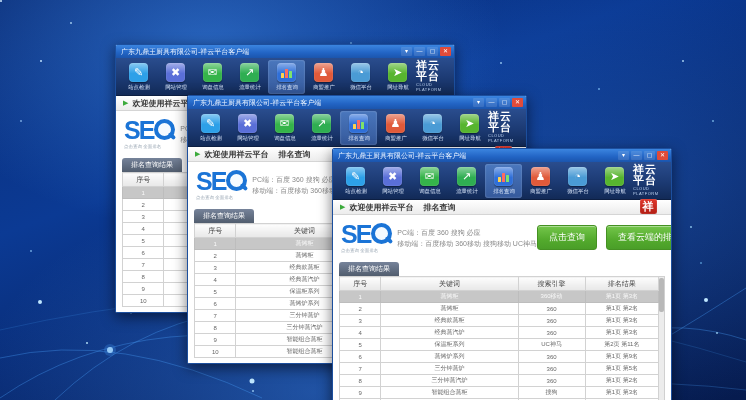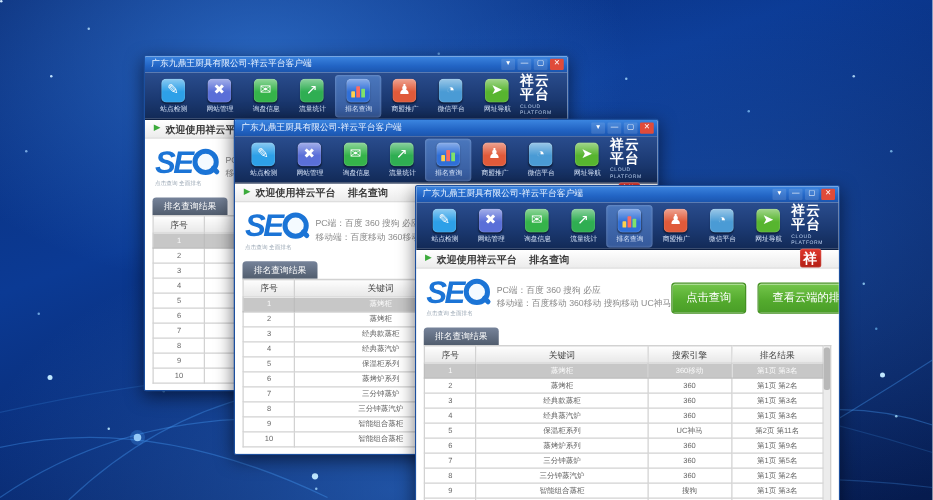--- a/index.html
+++ b/index.html
@@ -57,21 +57,21 @@
     font-weight:bold;display:flex;align-items:center;justify-content:center;border-radius:2px;
     box-shadow:inset 0 0 1px rgba(255,255,255,.7);}
   .notice{height:14px;display:flex;align-items:center;gap:4px;padding:0 7px;
     background:linear-gradient(#ffffff,#ececec);border-bottom:1px solid #d5d5d5;}
   .notice-arrow{color:#3cab3c;font-size:7px;line-height:14px;}
   .notice-txt{font-size:8px;font-weight:bold;color:#3a3a3a;}
   .notice-sec{font-size:8px;font-weight:bold;color:#3a3a3a;margin-left:6px;}
   .content{background:#fff;padding:4px 0 5px;}
   .seo-row{display:flex;align-items:center;padding:3px 10px 4px 8px;}
   .seo-logo{width:86px;}
-  .seo-main{display:flex;align-items:center;font-style:italic;}
+  .seo-main{display:flex;align-items:center;}
   .seo-se{font-size:25px;font-weight:bold;color:#1b74d6;letter-spacing:-2px;line-height:24px;}
   .mag{position:relative;width:24px;height:24px;margin-left:-1px;}
   .mag-ring{position:absolute;left:2px;top:1px;width:13px;height:13px;border:4px solid #1b74d6;border-radius:50%;background:#f4faff;}
   .mag-handle{position:absolute;left:16px;top:16px;width:8px;height:4px;background:#1b74d6;border-radius:2px;transform:rotate(45deg);}
   .seo-tag{font-size:5px;color:#9aa7b4;white-space:nowrap;transform:scale(.9);transform-origin:left;margin-top:1px;}
   .seo-info{flex:1;padding-left:4px;}
   .seo-line{font-size:7px;color:#8a8a8a;line-height:11px;white-space:nowrap;}
   .btn-group{display:flex;gap:9px;align-items:center;}
   .gbtn{background:linear-gradient(#74c64b,#53aa2d 60%,#4a9e28);border:1px solid #459123;border-radius:3px;
     color:#fff;font-size:9px;padding:5px 11px;white-space:nowrap;box-shadow:inset 0 1px 0 rgba(255,255,255,.4);}

